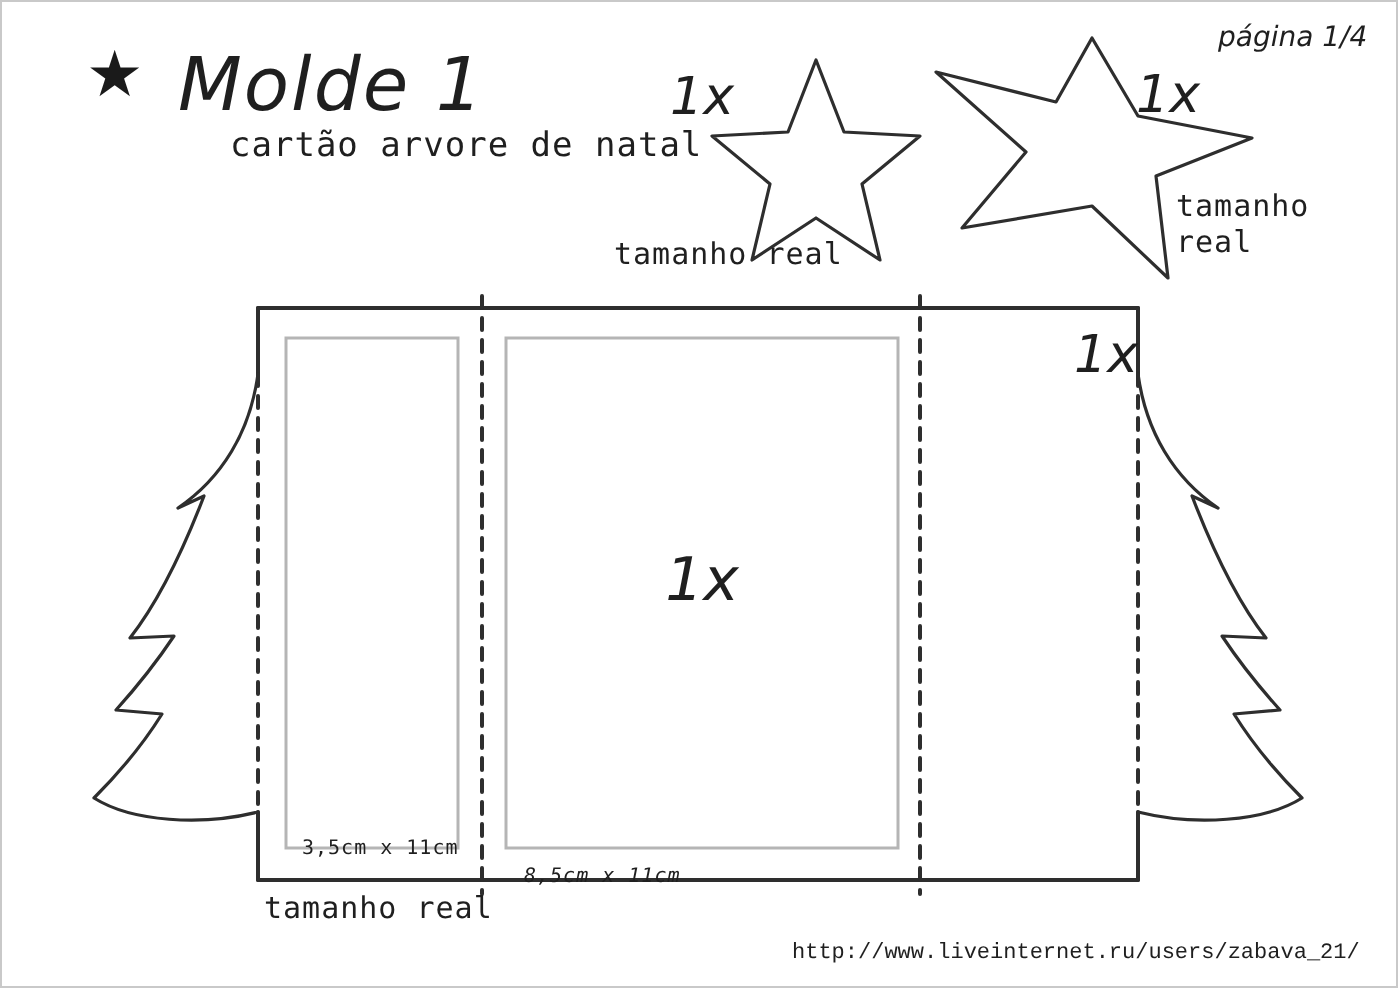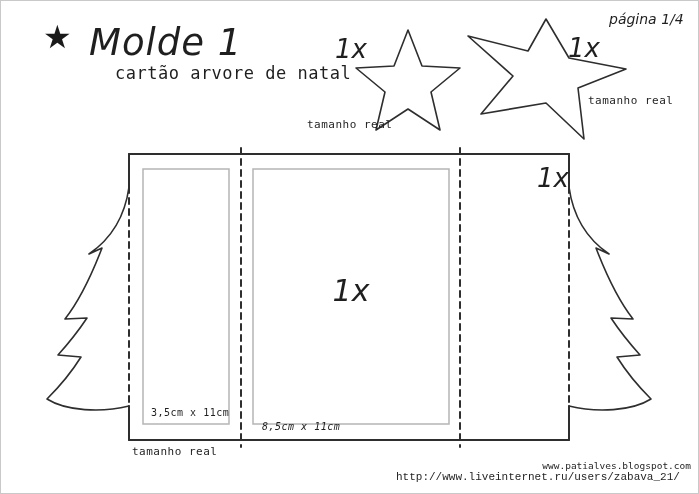--- a/index.html
+++ b/index.html
@@ -19,22 +19,22 @@
     color:var(--text);
   }
   .abs{position:absolute;}
   .hand{font-family:"DejaVu Sans", sans-serif;font-style:italic;color:var(--text);}
   .mono{font-family:"DejaVu Sans Mono", monospace;color:var(--text);}
   .title{font-size:37px;letter-spacing:1px;font-weight:500;}
   .subtitle{font-size:17px;letter-spacing:0.5px;}
   .pagelabel{font-size:14px;text-align:center;}
   .count{font-size:30px;text-align:center;width:44px;}
   .count-sm{font-size:26px;text-align:center;width:40px;}
-  .small-cap{font-size:11px;letter-spacing:0.5px;}
-  .size-cap{font-size:10px;letter-spacing:0.5px;}
+  .small-cap{font-size:15px;letter-spacing:0.5px;}
+  .size-cap{font-size:10px;letter-spacing:0.5px;margin-top:12px;}
   .credit1{font-size:10px;text-align:right;}
   .credit2{font-size:9.5px;text-align:right;}
   .watermark{font-size:11px;text-align:left;font-family:Liberation Mono, monospace;}
   svg{display:block;}
   .outline{fill:none;stroke:var(--line);stroke-width:2;stroke-linejoin:round;stroke-linecap:round;}
   .thin{stroke-width:1.6;}
   .dash{stroke-dasharray:6 5;}
   .panel-rect{fill:none;stroke:var(--panel);stroke-width:1.5;}
   .staricon{font-family:"DejaVu Sans", sans-serif;font-size:32px;color:#1a1a1a;line-height:1;}
 </style>
@@ -85,16 +85,15 @@
              C626,227 638,241 650,253
              C631,265 596,267 568,260"></path>
   </svg>
 
   <div class="abs hand count" style="left:328px;top:272px;">1x</div>
   <div class="abs hand count-sm" style="left:532px;top:162px;">1x</div>
   <div class="abs mono size-cap" style="left:150px;top:406px;">3,5cm x 11cm</div>
   <div class="abs mono size-cap" style="left:261px;top:420px;font-style:italic;">8,5cm x 11cm</div>
   <div class="abs mono small-cap" style="left:131px;top:444px;">tamanho real</div>
 
-  <div class="abs mono credit2" style="right:7px;top:459px;width:260px;">www.patialves.blogspot.com</div>
   <div class="abs mono watermark" style="right:2px;top:470px;width:300px;">http://www.liveinternet.ru/users/zabava_21/</div>
 
 </div>
 
 </body></html>

